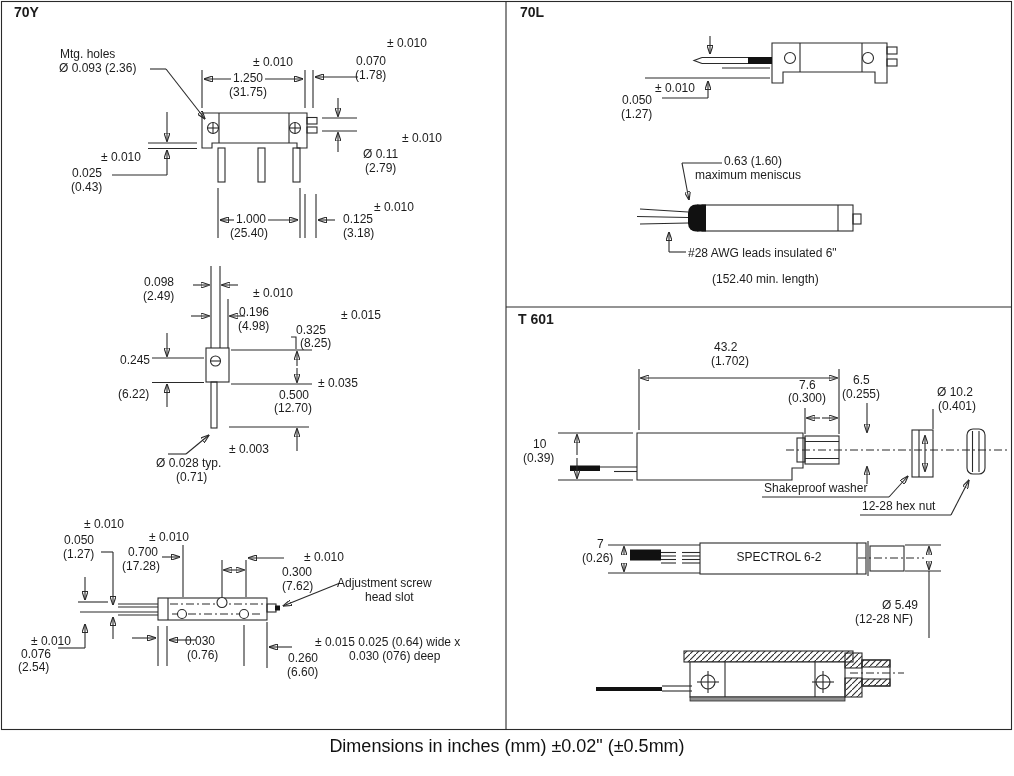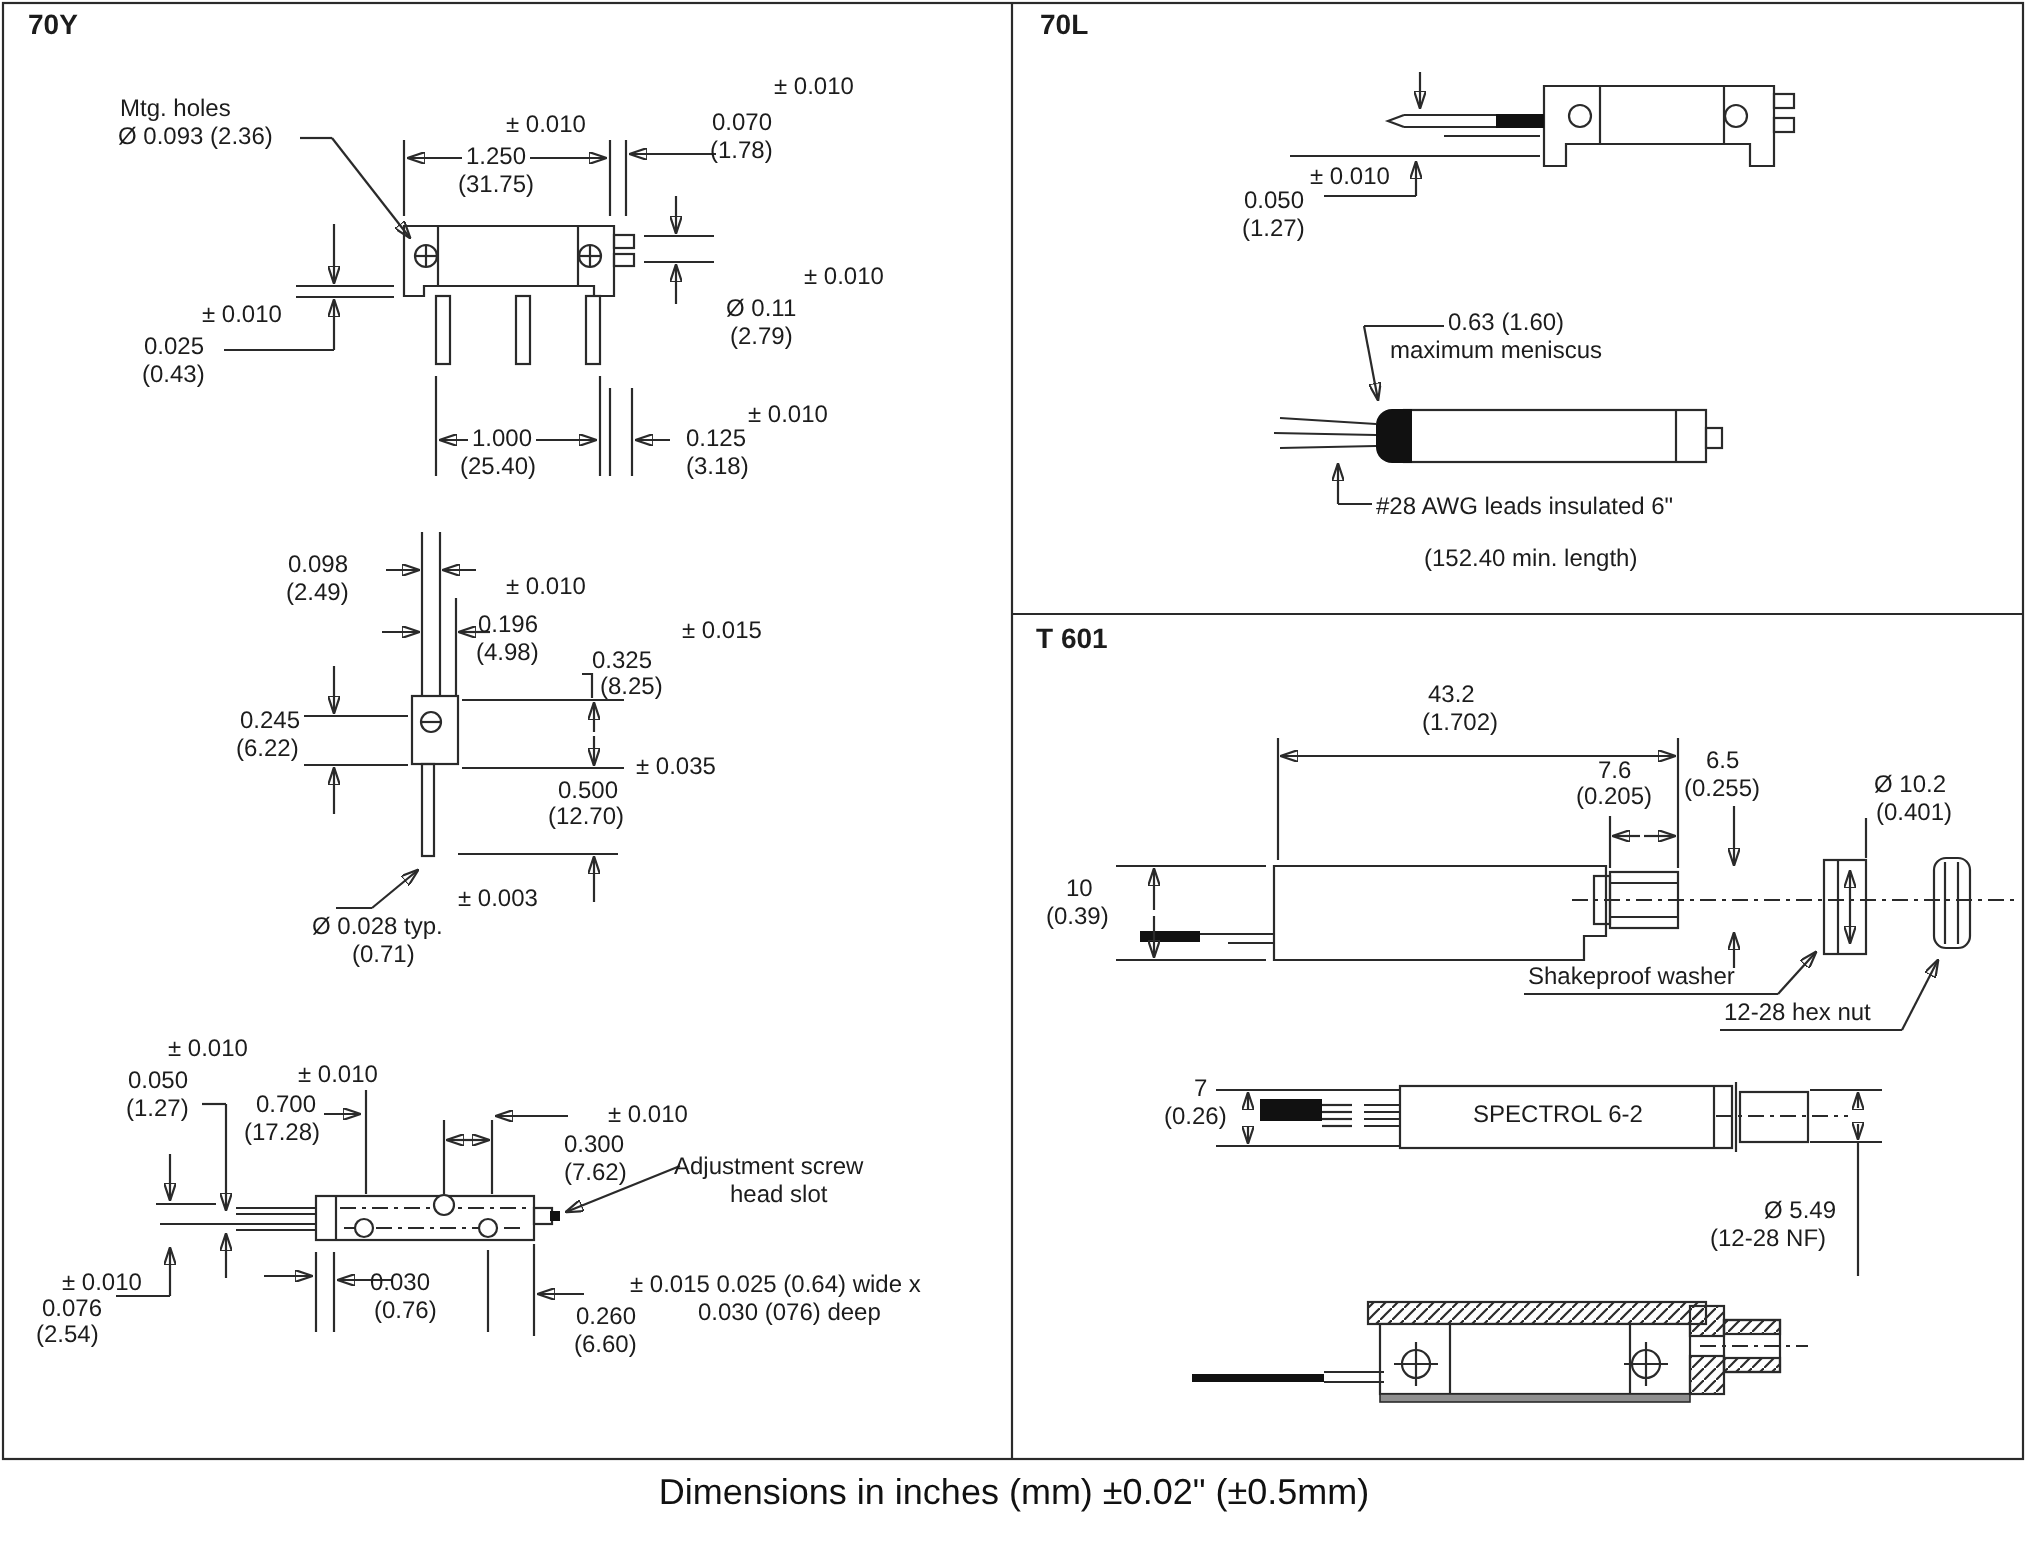--- a/index.html
+++ b/index.html
@@ -328,21 +328,21 @@
 
 <div class="lbl" style="left:144px; top:276px;">0.098</div>
 <div class="lbl" style="left:143px; top:290px;">(2.49)</div>
 <div class="lbl" style="left:253px; top:287px;">± 0.010</div>
 <div class="lbl" style="left:239px; top:306px;">0.196</div>
 <div class="lbl" style="left:238px; top:320px;">(4.98)</div>
 <div class="lbl" style="left:341px; top:309px;">± 0.015</div>
 <div class="lbl" style="left:296px; top:324px;">0.325</div>
 <div class="lbl" style="left:300px; top:337px;">(8.25)</div>
 <div class="lbl" style="left:120px; top:354px;">0.245</div>
-<div class="lbl" style="left:118px; top:368px;">(6.22)</div>
+<div class="lbl" style="left:118px; top:388px;">(6.22)</div>
 <div class="lbl" style="left:318px; top:377px;">± 0.035</div>
 <div class="lbl" style="left:279px; top:389px;">0.500</div>
 <div class="lbl" style="left:274px; top:402px;">(12.70)</div>
 <div class="lbl" style="left:229px; top:443px;">± 0.003</div>
 <div class="lbl" style="left:156px; top:457px;">Ø 0.028 typ.</div>
 <div class="lbl" style="left:176px; top:471px;">(0.71)</div>
 
 <div class="lbl" style="left:84px; top:518px;">± 0.010</div>
 <div class="lbl" style="left:64px; top:534px;">0.050</div>
 <div class="lbl" style="left:63px; top:548px;">(1.27)</div>
@@ -368,21 +368,21 @@
 <div class="lbl" style="left:622px; top:94px;">0.050</div>
 <div class="lbl" style="left:621px; top:108px;">(1.27)</div>
 <div class="lbl" style="left:724px; top:155px;">0.63 (1.60)</div>
 <div class="lbl" style="left:695px; top:169px;">maximum meniscus</div>
 <div class="lbl" style="left:688px; top:247px;">#28 AWG leads insulated 6"</div>
 <div class="lbl" style="left:712px; top:261px;margin-top:12px;">(152.40 min. length)</div>
 
 <div class="lbl" style="left:714px; top:341px;">43.2</div>
 <div class="lbl" style="left:711px; top:355px;">(1.702)</div>
 <div class="lbl" style="left:799px; top:379px;">7.6</div>
-<div class="lbl" style="left:788px; top:392px;">(0.205)</div>
+<div class="lbl" style="left:788px; top:392px;">(0.300)</div>
 <div class="lbl" style="left:853px; top:374px;">6.5</div>
 <div class="lbl" style="left:842px; top:388px;">(0.255)</div>
 <div class="lbl" style="left:937px; top:386px;">Ø 10.2</div>
 <div class="lbl" style="left:938px; top:400px;">(0.401)</div>
 <div class="lbl" style="left:533px; top:438px;">10</div>
 <div class="lbl" style="left:523px; top:452px;">(0.39)</div>
 <div class="lbl" style="left:764px; top:482px;">Shakeproof washer</div>
 <div class="lbl" style="left:862px; top:500px;">12-28 hex nut</div>
 <div class="lbl" style="left:597px; top:538px;">7</div>
 <div class="lbl" style="left:582px; top:552px;">(0.26)</div>

